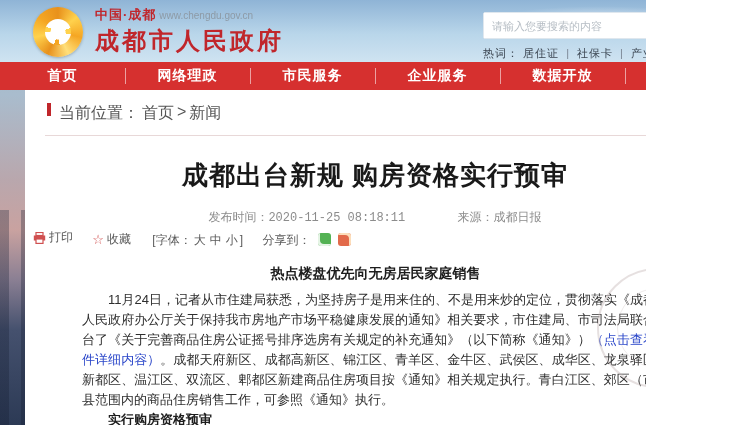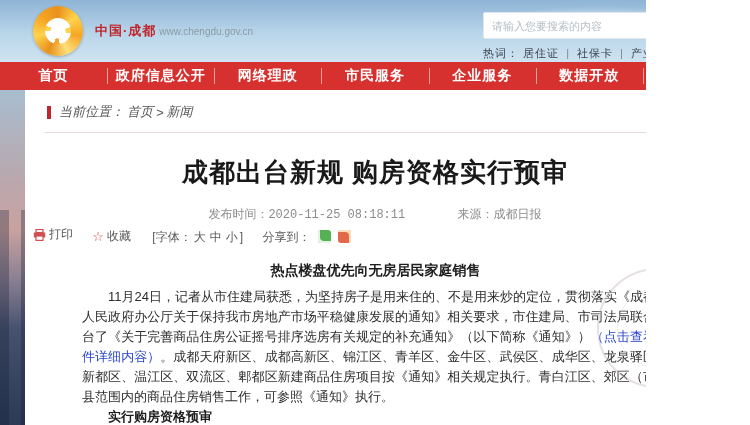--- a/index.html
+++ b/index.html
@@ -41,21 +41,21 @@
   .hw-sep { color:#7b8794; margin:0 3px; }
 
   
   .mainnav { position:absolute; left:0; top:62px; width:750px; height:28px; background:#d6302f; display:flex; }
   .nav-item { flex:1; display:flex; align-items:center; justify-content:center; color:#fff; font-size:14px;
     font-weight:bold; text-decoration:none; cursor:pointer; position:relative; letter-spacing:1px; }
   .nav-item + .nav-item::before { content:""; position:absolute; left:0; top:6px; bottom:6px; width:1px; background:rgba(255,255,255,.55); }
 
   
   .panel { position:absolute; left:25px; top:90px; width:700px; height:335px; background:#fff; }
-  .breadcrumb { display:flex; align-items:center; padding:13px 22px 0 22px; font-size:13px; color:#555;font-style:italic; }
+  .breadcrumb { display:flex; padding:13px 22px 0 22px; font-size:16px; color:#555; }
   .bc-bar { display:inline-block; width:4px; height:13px; background:#c0262b; margin-right:8px; }
   .breadcrumb a { color:#555; text-decoration:none; cursor:pointer; margin:0 3px; }
   .bc-divider { margin:11px 20px 0 20px; border-top:1px solid #e8d8d8; }
 
   .title { margin-top:22px; text-align:center; font-size:26px; font-weight:bold; color:#191919; letter-spacing:1px; }
   .meta { margin-top:16px; text-align:center; font-size:12px; color:#8c8c8c;font-family:Liberation Mono, monospace; }
   .meta .meta-gap { display:inline-block; width:38px; }
   .toolbar { margin-top:3px; font-size:12px; color:#5a5a5a; }
   .tool { cursor:pointer; margin:0 8px; display:inline-flex; align-items:center; gap:3px; }
   .star { color:#d05050; font-size:13px; }
@@ -85,20 +85,21 @@
 
   <header class="banner">
     <div class="logo-wrap">
       <div class="emblem">
         <div class="emblem-inner"></div>
       </div>
       <div class="logo-text">
         <div class="logo-line1">
           <span>中国·成都</span><span class="logo-url">www.chengdu.gov.cn</span>
         </div>
+        <div class="logo-name">成都市人民政府</div>
       </div>
     </div>
 
     <div class="search-area">
       <div class="search-box">
         <input type="text" placeholder="请输入您要搜索的内容" style="">
         <button class="search-btn">
           <svg width="16" height="16" viewBox="0 0 16 16">
             <circle cx="6.5" cy="6.5" r="4.6" fill="none" stroke="#b9191f" stroke-width="2.2"></circle>
             <line x1="10" y1="10" x2="14.4" y2="14.4" stroke="#b9191f" stroke-width="2.4" stroke-linecap="round"></line>
@@ -113,21 +114,20 @@
         <span class="hw-sep">|</span>
         <a>产业发展</a>
         <span class="hw-sep">|</span>
         <a>营商环境</a>
       </div>
     </div>
   </header>
 
   <nav class="mainnav">
     <a class="nav-item">首页</a>
-    <a class="nav-item">政府信息公开</a>
     <a class="nav-item">网络理政</a>
     <a class="nav-item">市民服务</a>
     <a class="nav-item">企业服务</a>
     <a class="nav-item">数据开放</a>
     <a class="nav-item">数据开放</a>
   </nav>
 
   <div class="panel">
     <div class="breadcrumb">
       <span class="bc-bar"></span>

